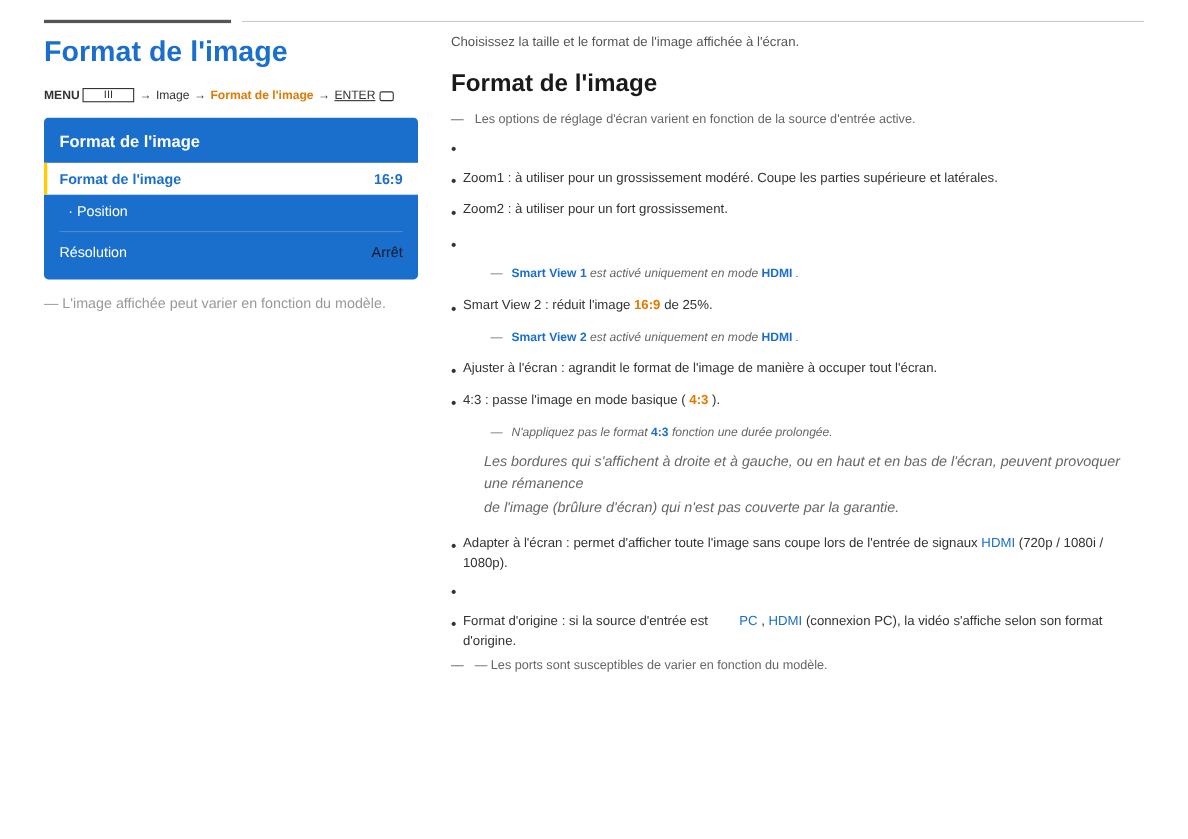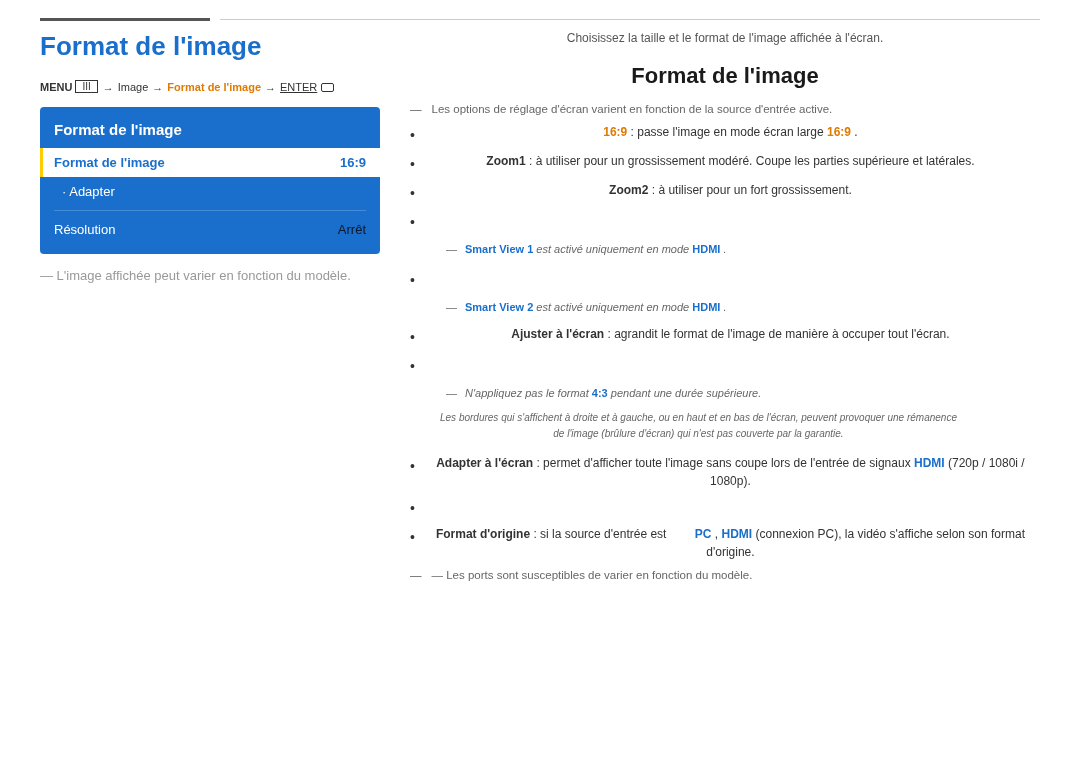--- a/index.html
+++ b/index.html
@@ -111,21 +111,20 @@
     .bottom-note {
       font-size: 13px;
       color: #999;
       margin-top: 6px;
     }
 
     
     .right-panel {
       flex: 1;
       padding-top: 0;
-      text-align: center;
     }
 
     .right-intro {
       font-size: 12px;
       color: #555;
       margin-bottom: 18px;
     }
 
     .right-title {
       font-size: 22px;
@@ -162,21 +161,21 @@
       font-size: 12px;
       color: #333;
       line-height: 1.5;
     }
     .bullet-dot {
       flex-shrink: 0;
       margin-top: 2px;
       font-size: 14px;
       color: #333;
     }
-    .bullet-list .bold { font-weight: bold; }
+    .bullet-list .bold { font-weight: normal; }
     .bullet-list .orange { color: #e07a00; font-weight: bold; }
 
     .sub-note {
       display: flex;
       align-items: flex-start;
       gap: 4px;
       font-size: 11px;
       color: #666;
       margin: 2px 0 4px 16px;
       font-style: italic;
@@ -200,40 +199,40 @@
   <div class="top-line-right"></div>
 </div>
 
 <div class="main-layout">
 
   <div class="left-panel">
     <div class="left-title">Format de l'image</div>
 
     <div class="menu-path">
       <span class="menu-word">MENU</span>
-      <span style="font-size:10px; border:1px solid #333; padding:0 6px; margin:0 1px;">III</span>
+      <span style="font-size:10px; border:1px solid #333; padding:0 18px; margin:0 1px;">III</span>
       <span class="arrow">→</span>
       <span>Image</span>
       <span class="arrow">→</span>
       <span class="highlight">Format de l'image</span>
       <span class="arrow">→</span>
       <span style="font-size:11px;text-decoration:underline;">ENTER</span>
       <span style="display:inline-block; width:13px; height:9px; border:1.5px solid #333; border-radius:2px; margin-left:2px; position:relative; top:1px;"></span>
     </div>
 
     <div class="menu-box">
       <div class="menu-box-title">Format de l'image</div>
 
       <div class="menu-item selected">
         <span class="item-label">Format de l'image</span>
         <span class="item-value">16:9</span>
       </div>
 
       <div class="menu-item sub-item">
-        <span class="item-label">· Adapter</span>
+        <span class="item-label">· Position</span>
         <span class="item-value"></span>
       </div>
 
       <div class="menu-divider"></div>
 
       <div class="menu-item">
         <span class="item-label">Résolution</span>
         <span class="item-value">Arrêt</span>
       </div>
     </div>
@@ -248,26 +247,20 @@
 
     <div class="note-line">
       <span class="note-dash">—</span>
       <span>Les options de réglage d'écran varient en fonction de la source d'entrée active.</span>
     </div>
 
     <ul class="bullet-list">
 
       <li>
         <span class="bullet-dot">•</span>
-        <span class="li-text">
-          <span class="orange">16:9</span>
-          <span> : passe l'image en mode écran large </span>
-          <span class="orange">16:9</span>
-          <span>.</span>
-        </span>
       </li>
 
       <li>
         <span class="bullet-dot">•</span>
         <span class="li-text">
           <span class="bold">Zoom1</span>
           <span> : à utiliser pour un grossissement modéré. Coupe les parties supérieure et latérales.</span>
         </span>
       </li>
 
@@ -290,20 +283,26 @@
             <span class="bold" style="color:#1a6fcc; font-weight:bold; font-style:normal;">Smart View 1</span>
             <span> est activé uniquement en mode </span>
             <span class="bold" style="color:#1a6fcc; font-weight:bold; font-style:normal;">HDMI</span>
             <span>.</span>
           </span>
         </div>
       </li>
 
       <li>
         <span class="bullet-dot">•</span>
+        <span class="li-text">
+          <span class="bold">Smart View 2</span>
+          <span> : réduit l'image </span>
+          <span class="orange">16:9</span>
+          <span> de 25%.</span>
+        </span>
       </li>
 
       <li style="list-style:none; padding-left:20px; margin-bottom:6px;">
         <div class="sub-note">
           <span class="note-dash">—</span>
           <span>
             <span class="bold" style="color:#1a6fcc; font-weight:bold; font-style:normal;">Smart View 2</span>
             <span> est activé uniquement en mode </span>
             <span class="bold" style="color:#1a6fcc; font-weight:bold; font-style:normal;">HDMI</span>
             <span>.</span>
@@ -314,35 +313,41 @@
       <li>
         <span class="bullet-dot">•</span>
         <span class="li-text">
           <span class="bold">Ajuster à l'écran</span>
           <span> : agrandit le format de l'image de manière à occuper tout l'écran.</span>
         </span>
       </li>
 
       <li>
         <span class="bullet-dot">•</span>
+        <span class="li-text">
+          <span class="bold">4:3</span>
+          <span> : passe l'image en mode basique (</span>
+          <span class="orange">4:3</span>
+          <span>).</span>
+        </span>
       </li>
 
       <li style="list-style:none; padding-left:20px; margin-bottom:2px;">
         <div class="sub-note">
           <span class="note-dash">—</span>
           <span>
             <span>N'appliquez pas le format </span>
             <span class="bold" style="color:#1a6fcc; font-weight:bold; font-style:normal;">4:3</span>
-            <span> pendant une durée supérieure.</span>
+            <span> fonction une durée prolongée.</span>
           </span>
         </div>
       </li>
 
       <li style="list-style:none; padding-left:30px; margin-bottom:8px;">
-        <div class="sub-note2" style="margin-left:0; font-style:italic; color:#666; font-size:10px; line-height:1.6;">
+        <div class="sub-note2" style="margin-left:0; font-style:italic; color:#666; font-size:13px; line-height:1.6;">
           Les bordures qui s'affichent à droite et à gauche, ou en haut et en bas de l'écran, peuvent provoquer une rémanence<br>de l'image (brûlure d'écran) qui n'est pas couverte par la garantie.
         </div>
       </li>
 
       <li>
         <span class="bullet-dot">•</span>
         <span class="li-text">
           <span class="bold">Adapter à l'écran</span>
           <span> : permet d'afficher toute l'image sans coupe lors de l'entrée de signaux </span>
           <span class="bold" style="color:#1a6fcc;">HDMI</span>

